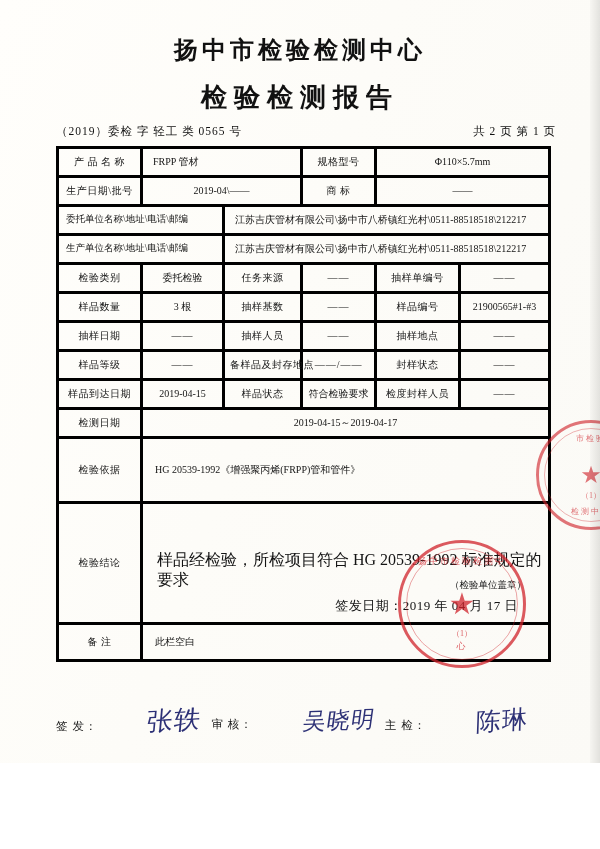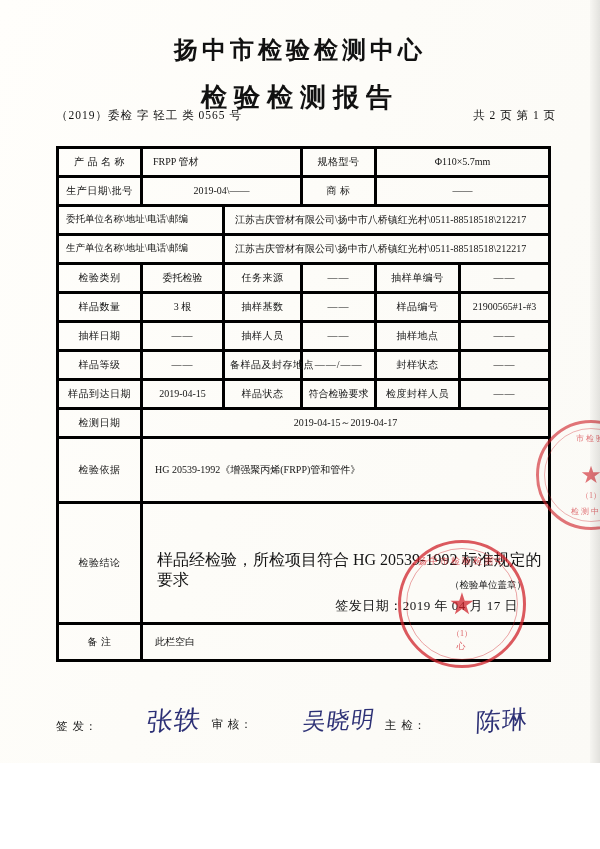--- a/index.html
+++ b/index.html
@@ -45,21 +45,21 @@
     margin-top: 14px;
     font-size: 26px;
     letter-spacing: 7px;
     font-weight: bold;
     color: #111;
     font-family: "DejaVu Serif", serif;
     text-align: center;
   }
   .meta-row {
     position: absolute;
-    top: 108px;
+    top: 124px;
     left: 56px;
     right: 44px;
     display: flex;
     justify-content: space-between;
     font-size: 11.5px;
     letter-spacing: 1px;
     color: #111;
   }
   table.report {
     position: absolute;

